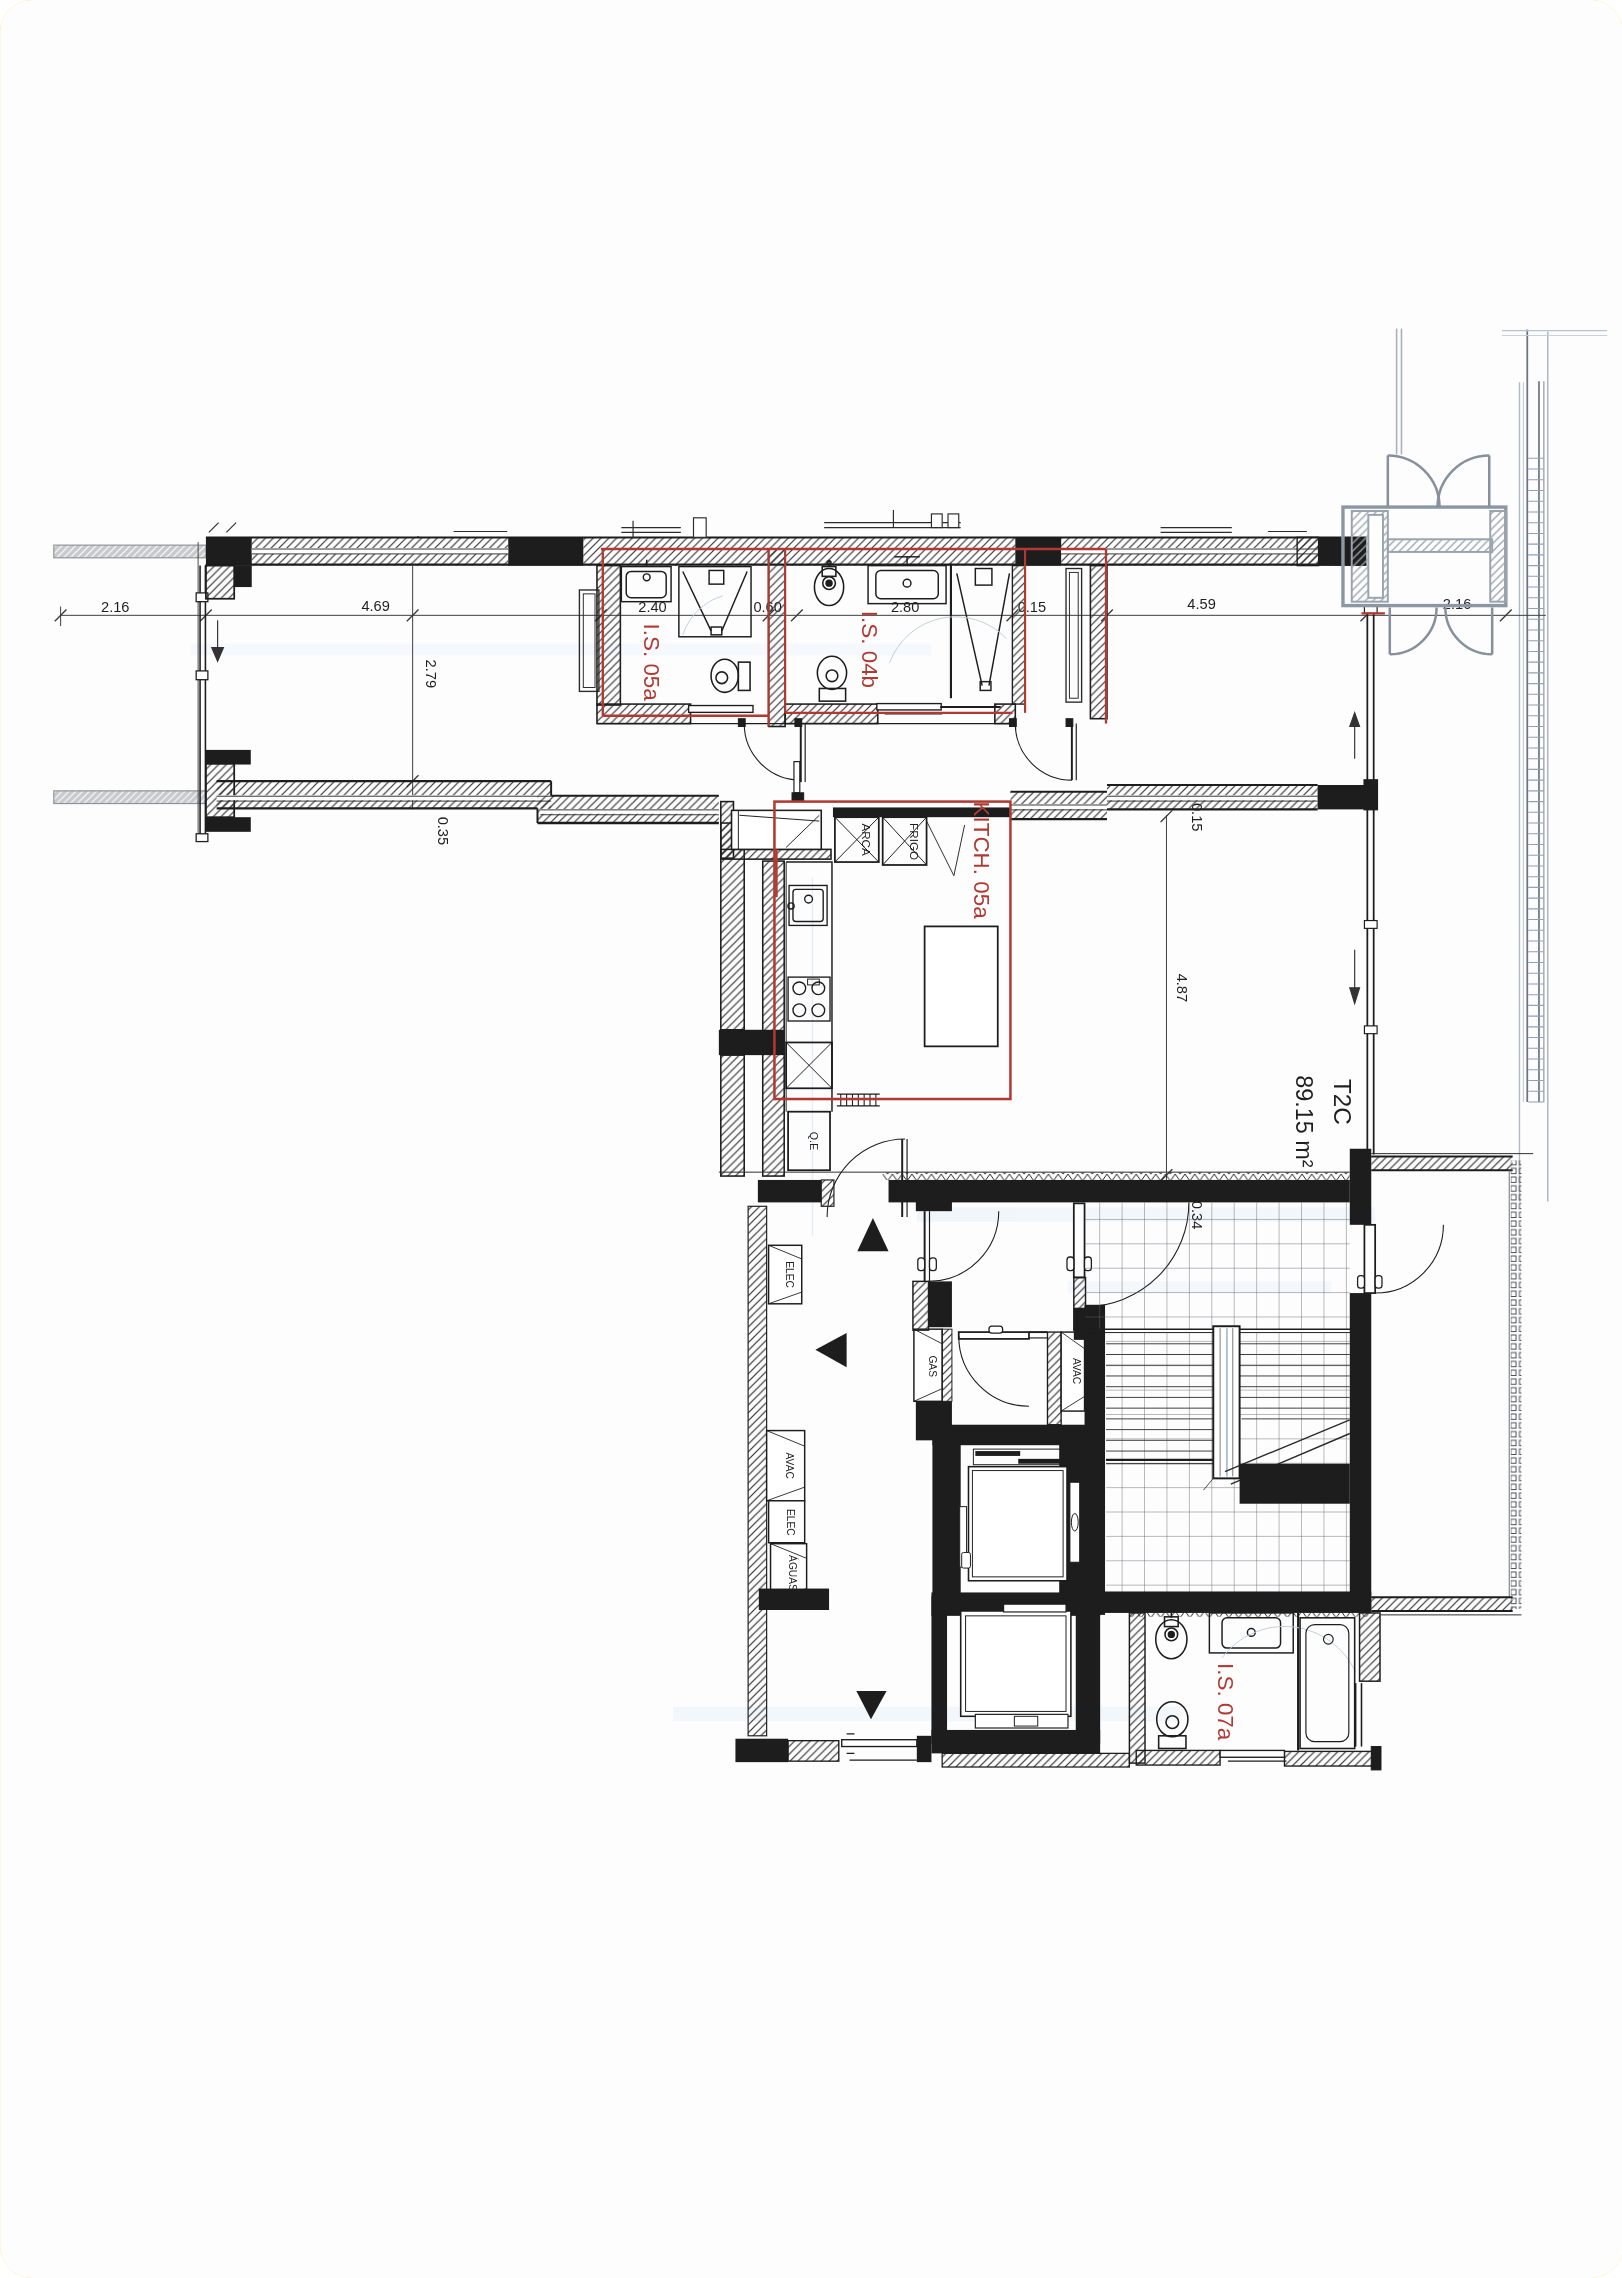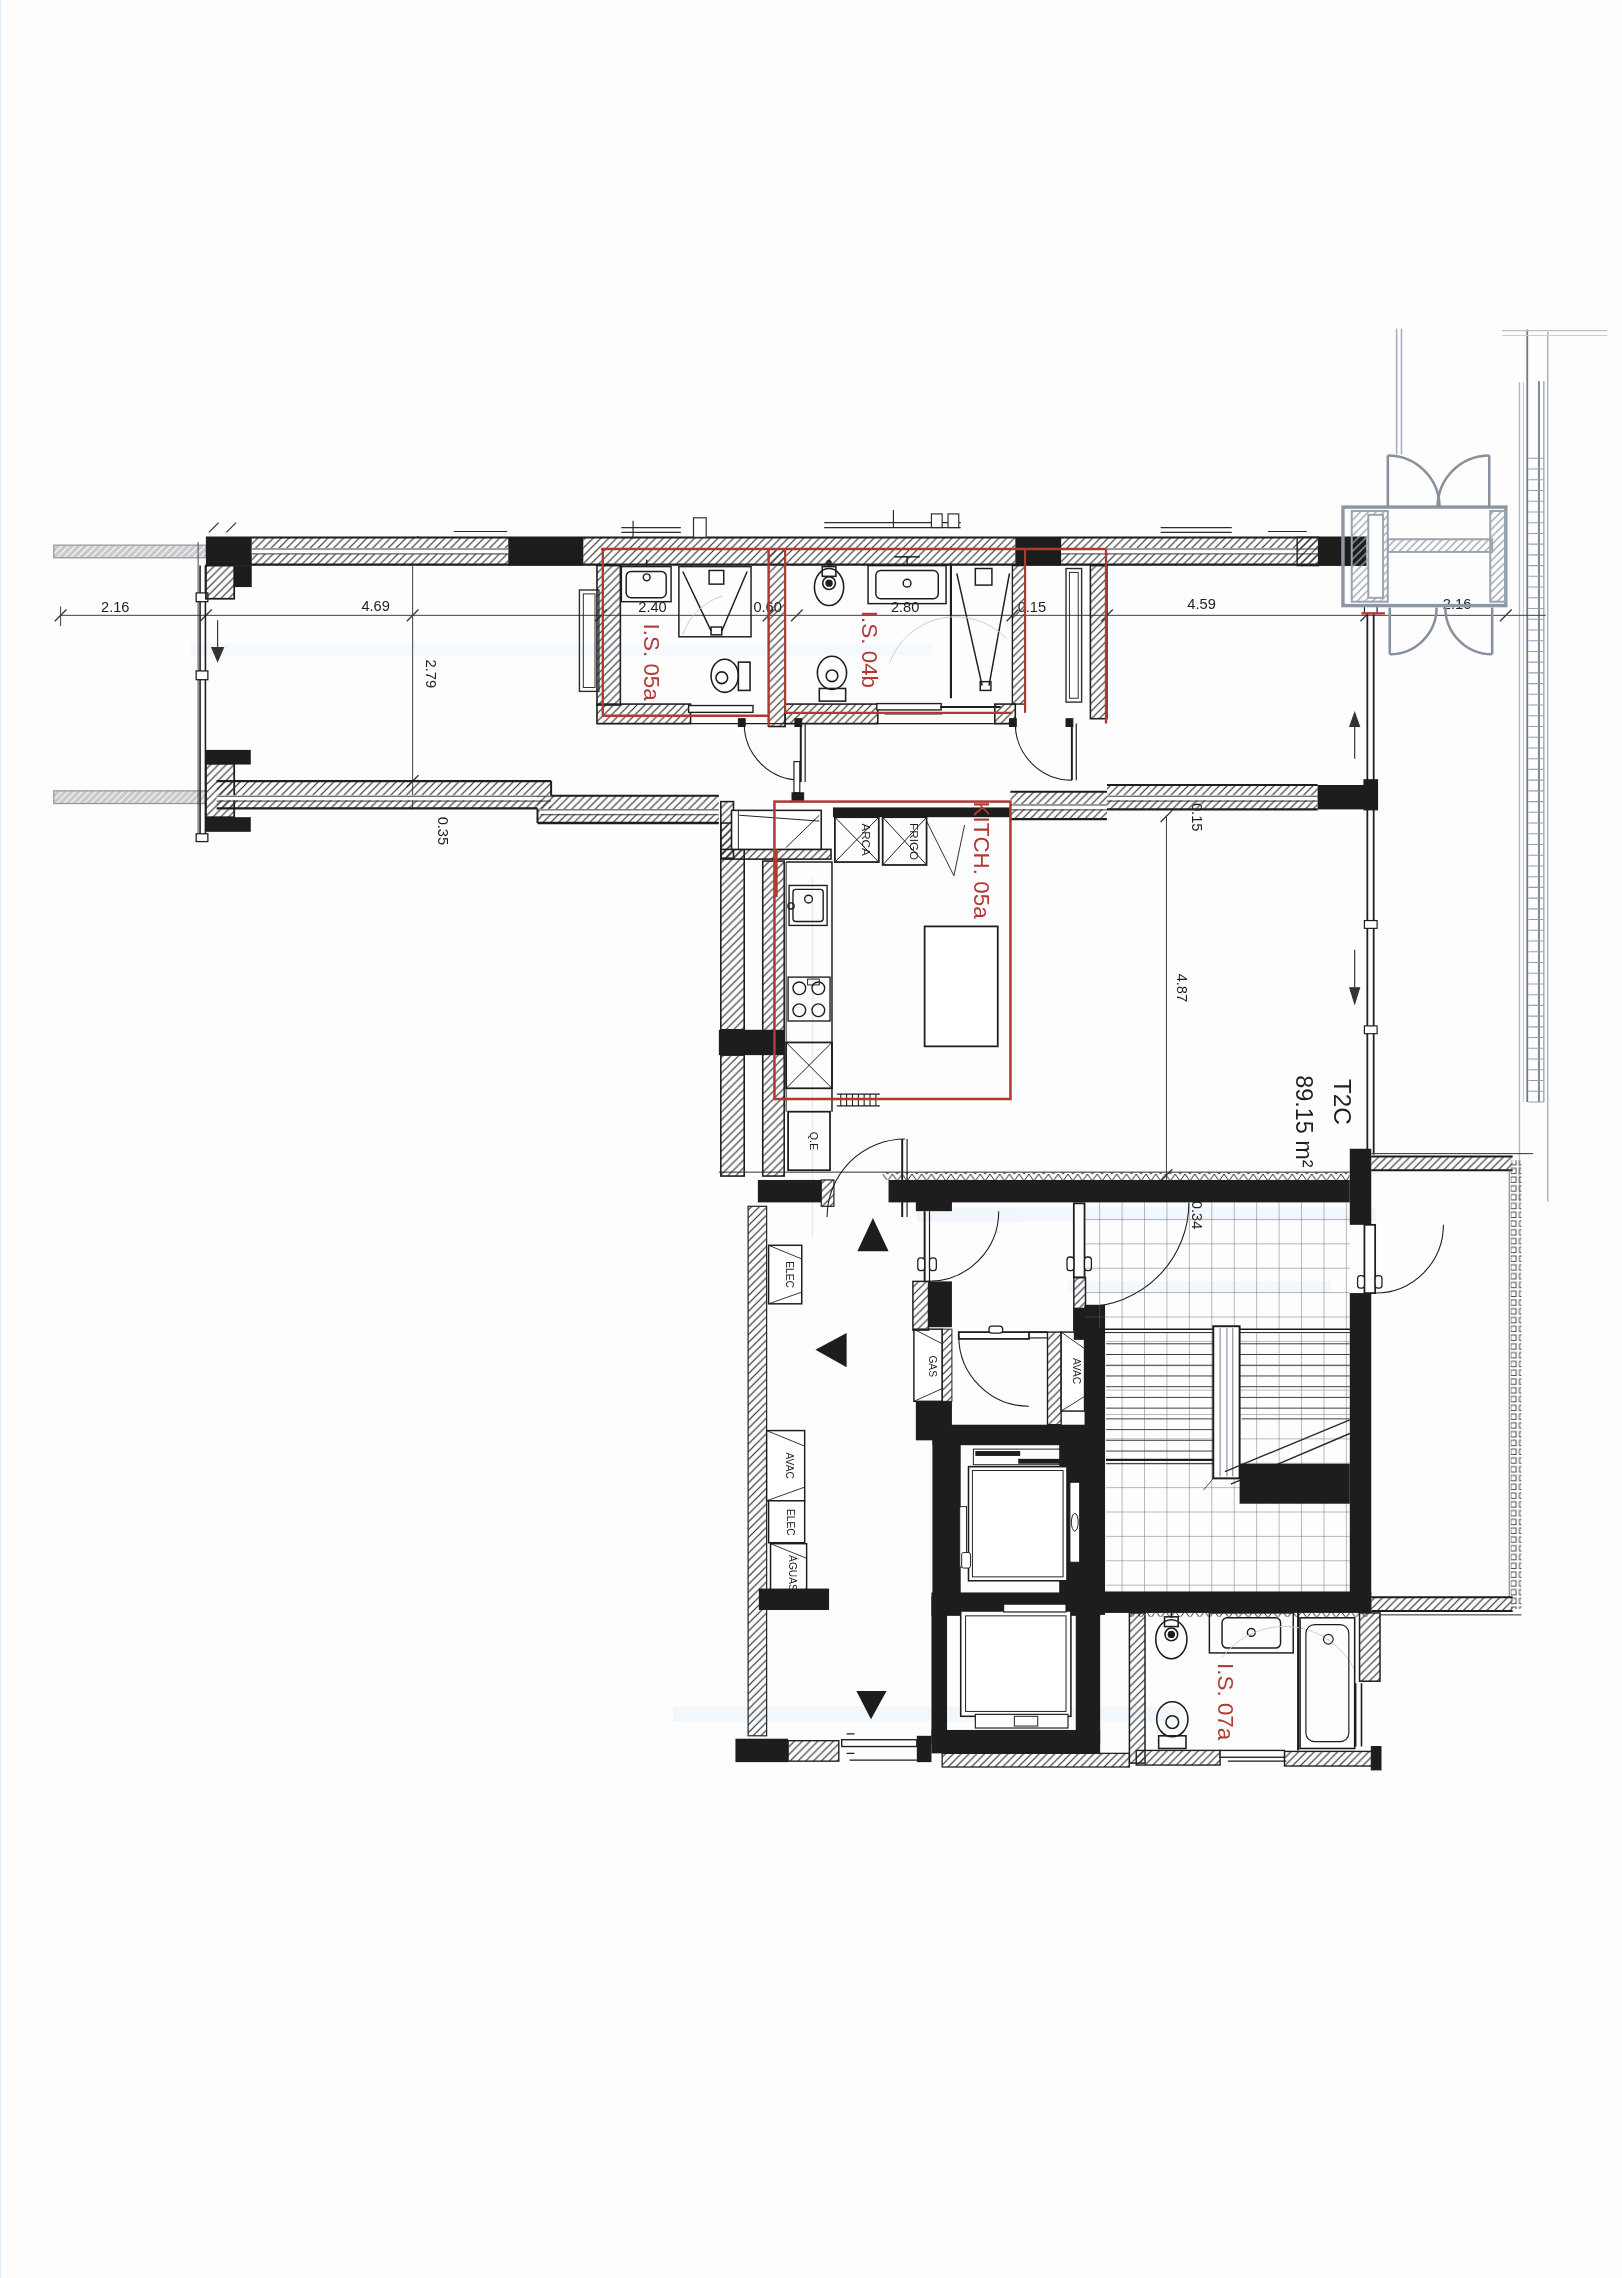--- a/index.html
+++ b/index.html
@@ -1,16 +1,16 @@
 <!DOCTYPE html>
 <html><head>
 <meta charset="utf-8">
 <style>
   html,body{margin:0;padding:0;background:#ffffff;}
-  .page{width:1623px;height:2278px;position:relative;background:#0ea5e9;overflow:hidden;}
+  .page{width:1623px;height:2278px;position:relative;background:#fde047;overflow:hidden;border-radius:32px;}
   svg{position:absolute;left:0;top:0;}
   text{font-family:"Liberation Sans", sans-serif;fill:#1f1f1f;}
 </style>
 </head>
 <body>
 <div class="page">
 <svg width="1623" height="2278" viewBox="0 0 1664 2336">
 <defs>
   <pattern id="h8" patternUnits="userSpaceOnUse" width="8" height="8">
     <path d="M-2,2 L2,-2 M0,8 L8,0 M6,10 L10,6" stroke="#2e2e2e" stroke-width="1.2" fill="none"></path>

